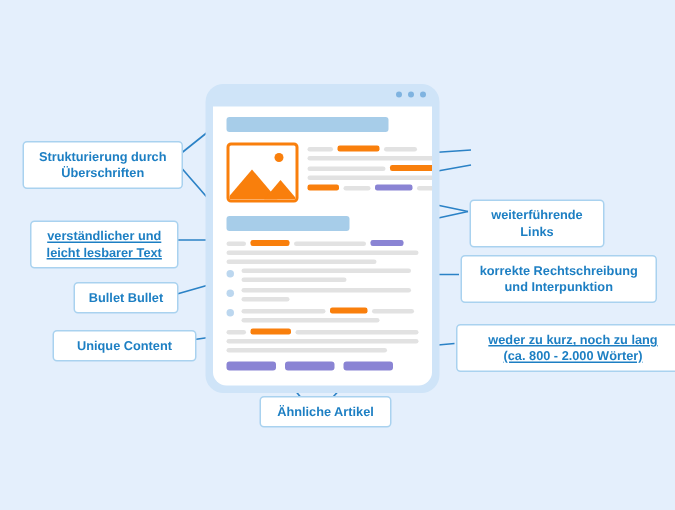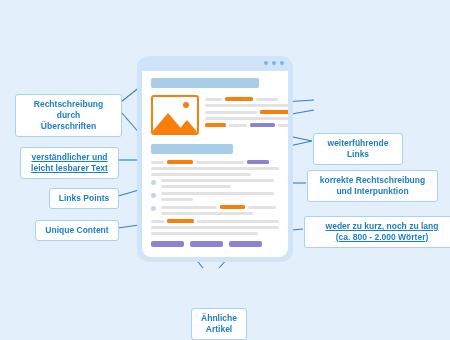--- a/index.html
+++ b/index.html
@@ -231,34 +231,34 @@
         <div class="btnrow">
           <span class="pbtn"></span>
           <span class="pbtn"></span>
           <span class="pbtn"></span>
         </div>
 
       </div>
     </div>
   </div>
 
-  <div class="label" style="left:15px;top:94px;width:107px;">Rechtschreibung durch
+  <div class="label" style="left:15px;top:94px;width:107px;">Strukturierung durch
 Überschriften</div>
 
   <div class="label" style="left:20px;top:147px;width:99px;text-decoration:underline;">verständlicher und
 leicht lesbarer Text</div>
 
-  <div class="label" style="left:49px;top:188px;width:70px;">Links Points</div>
-
-  <div class="label" style="left:35px;top:220px;width:84px;">Unique Content</div>
+  <div class="label" style="left:49px;top:188px;width:70px;">Bullet Bullet</div>
+
+  <div class="label" style="left:35px;top:220px;width:96px;">Unique Content</div>
 
 
   <div class="label" style="left:313px;top:133px;width:90px;">weiterführende Links</div>
 
   <div class="label" style="left:307px;top:170px;width:131px;">korrekte Rechtschreibung
 und Interpunktion</div>
 
   <div class="label" style="left:304px;top:216px;width:156px;text-decoration:underline;">weder zu kurz, noch zu lang
 (ca. 800 - 2.000 Wörter)</div>
 
-  <div class="label" style="left:191px;top:264px;width:56px;margin-top:44px;">Ähnliche Artikel</div>
+  <div class="label" style="left:173px;top:264px;width:88px;">Ähnliche Artikel</div>
 
 </div>
 
 </body></html>

